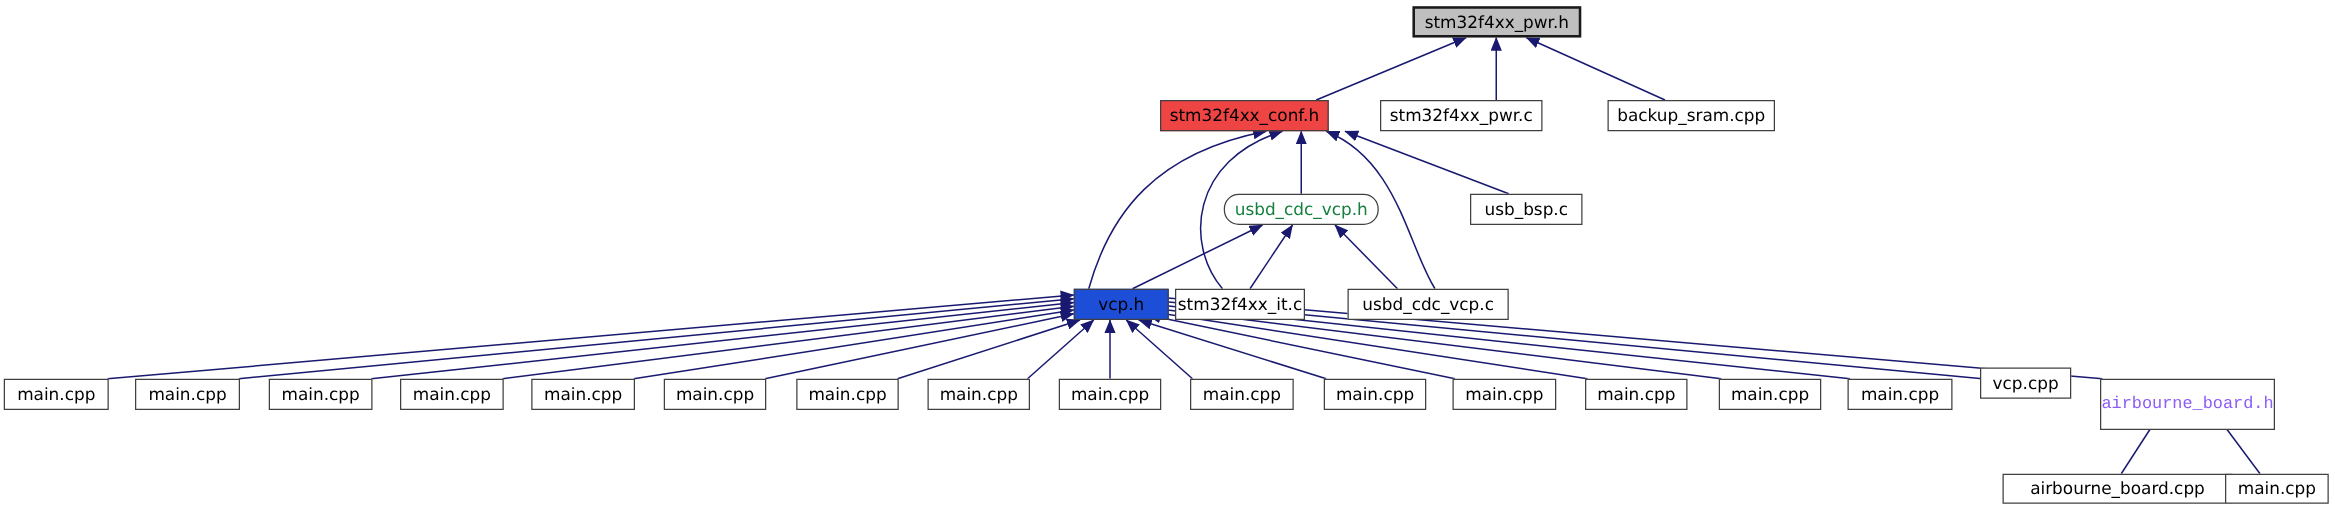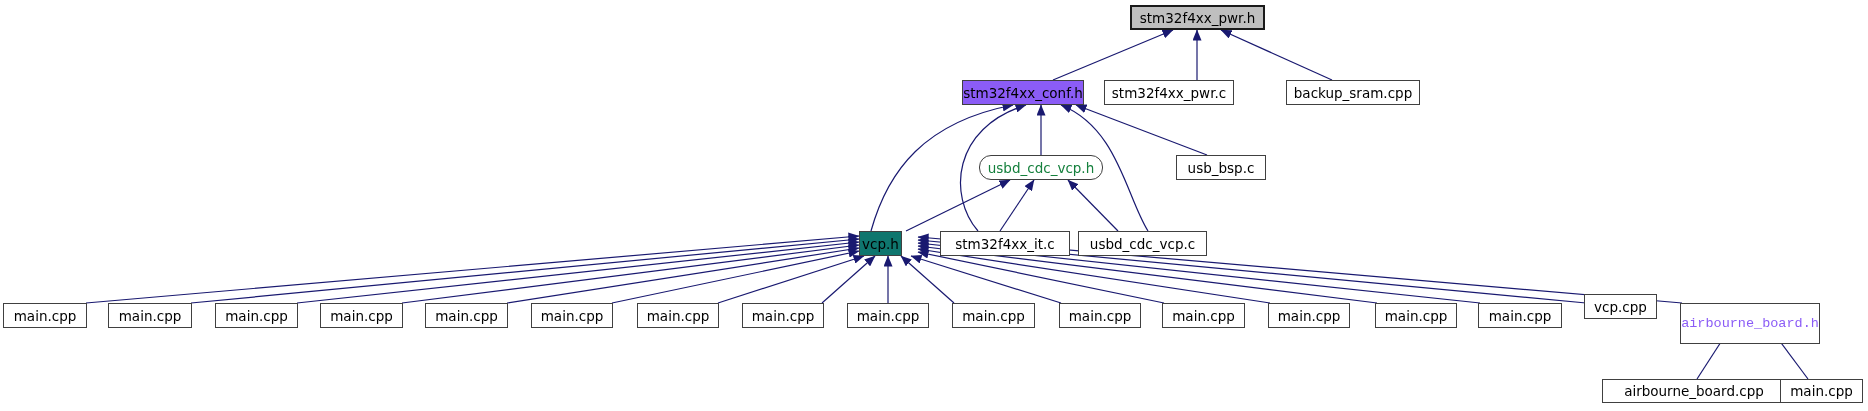--- a/index.html
+++ b/index.html
@@ -49,39 +49,39 @@
       <path d="M1377,303 L918,246" fill="none" stroke="#191970" stroke-width="1.2" marker-end="url(#arrowhead)"></path>
       <path d="M1480,303 L918,243" fill="none" stroke="#191970" stroke-width="1.2" marker-end="url(#arrowhead)"></path>
       <path d="M1586,303 L918,240" fill="none" stroke="#191970" stroke-width="1.2" marker-end="url(#arrowhead)"></path>
       <path d="M1682,303 L918,237" fill="none" stroke="#191970" stroke-width="1.2" marker-end="url(#arrowhead)"></path>
       <path d="M1697,379 L1730,328" fill="none" stroke="#191970" stroke-width="1.2" marker-end="url(#arrowhead)"></path>
       <path d="M1808,379 L1770,328" fill="none" stroke="#191970" stroke-width="1.2" marker-end="url(#arrowhead)"></path>
     </svg>
     <div class="node root" style="left: 1130px; top: 5px; width: 135px; height: 25px; background: rgb(191, 191, 191); border-color: rgb(26, 26, 26); color: rgb(0, 0, 0);">
       <span>stm32f4xx_pwr.h</span>
     </div>
-    <div class="node" style="left: 962px; top: 80px; width: 122px; height: 25px; background: #8b5cf6; border-color: rgb(64, 64, 64); color: rgb(0, 0, 0);">
+    <div class="node" style="left: 928px; top: 80px; width: 135px; height: 25px; background: #ef4444; border-color: rgb(64, 64, 64); color: rgb(0, 0, 0);">
       <span>stm32f4xx_conf.h</span>
     </div>
     <div class="node" style="left: 1104px; top: 80px; width: 130px; height: 25px; background: rgb(255, 255, 255); border-color: rgb(64, 64, 64); color: rgb(0, 0, 0);">
       <span>stm32f4xx_pwr.c</span>
     </div>
     <div class="node" style="left: 1286px; top: 80px; width: 134px; height: 25px; background: rgb(255, 255, 255); border-color: rgb(64, 64, 64); color: rgb(0, 0, 0);">
       <span>backup_sram.cpp</span>
     </div>
     <div class="node" style="left: 979px; top: 155px; width: 124px; height: 25px; background: rgb(255, 255, 255); border-color: rgb(64, 64, 64); color: #15803d; border-radius: 12px;">
       <span>usbd_cdc_vcp.h</span>
     </div>
     <div class="node" style="left: 1176px; top: 155px; width: 90px; height: 25px; background: rgb(255, 255, 255); border-color: rgb(64, 64, 64); color: rgb(0, 0, 0);">
       <span>usb_bsp.c</span>
     </div>
-    <div class="node" style="left: 859px; top: 231px; width: 43px; height: 25px; background: #0f766e; border-color: rgb(64, 64, 64); color: rgb(0, 0, 0);">
+    <div class="node" style="left: 859px; top: 231px; width: 76px; height: 25px; background: #1d4ed8; border-color: rgb(64, 64, 64); color: rgb(0, 0, 0);">
       <span>vcp.h</span>
     </div>
-    <div class="node" style="left: 940px; top: 231px; width: 130px; height: 25px; background: rgb(255, 255, 255); border-color: rgb(64, 64, 64); color: rgb(0, 0, 0);">
+    <div class="node" style="left: 940px; top: 231px; width: 104px; height: 25px; background: rgb(255, 255, 255); border-color: rgb(64, 64, 64); color: rgb(0, 0, 0);">
       <span>stm32f4xx_it.c</span>
     </div>
     <div class="node" style="left: 1078px; top: 231px; width: 129px; height: 25px; background: rgb(255, 255, 255); border-color: rgb(64, 64, 64); color: rgb(0, 0, 0);">
       <span>usbd_cdc_vcp.c</span>
     </div>
     <div class="node" style="left: 3px; top: 303px; width: 84px; height: 25px; background: rgb(255, 255, 255); border-color: rgb(64, 64, 64); color: rgb(0, 0, 0);">
       <span>main.cpp</span>
     </div>
     <div class="node" style="left: 108px; top: 303px; width: 84px; height: 25px; background: rgb(255, 255, 255); border-color: rgb(64, 64, 64); color: rgb(0, 0, 0);">
       <span>main.cpp</span>

